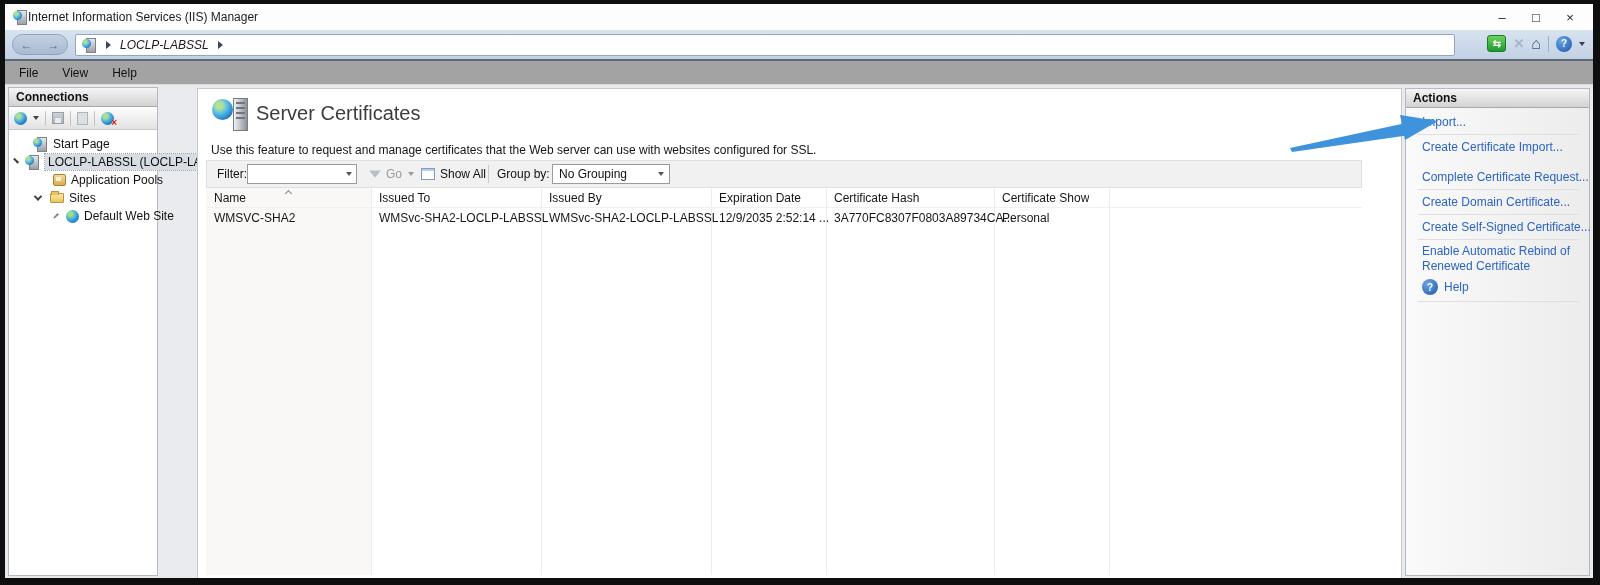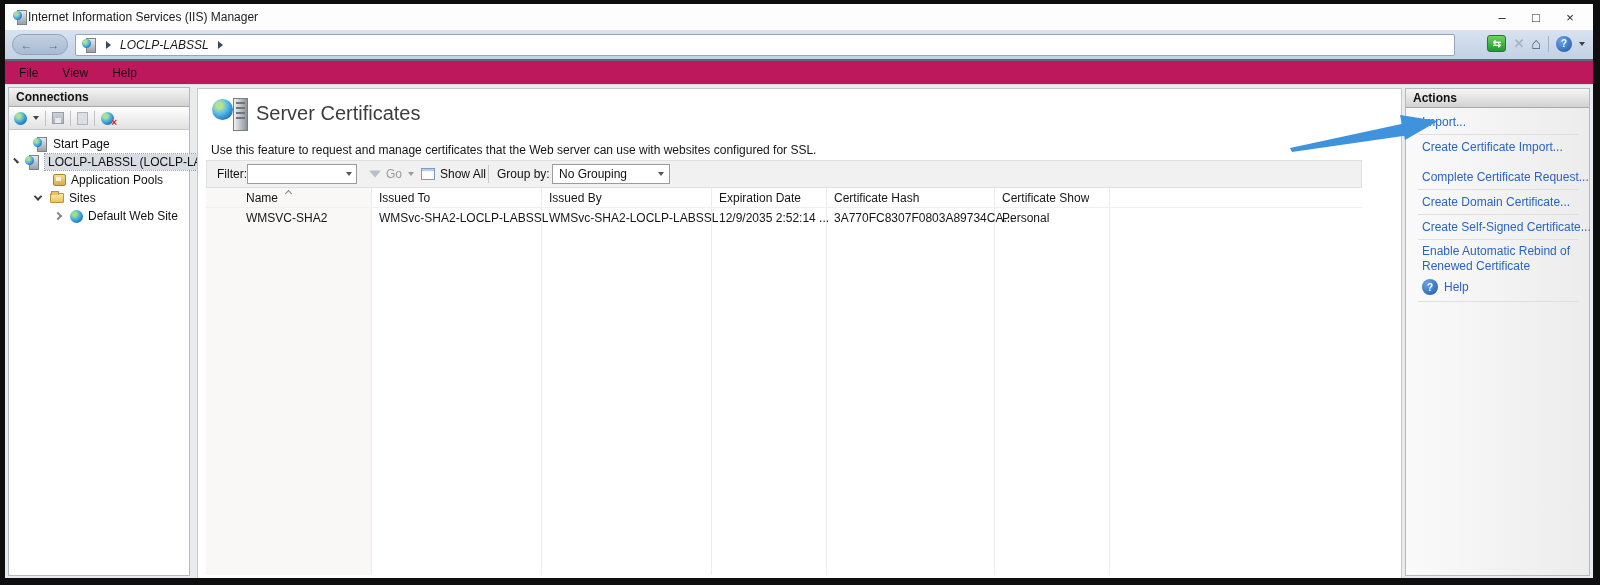--- a/index.html
+++ b/index.html
@@ -25,32 +25,32 @@
   .crumb-text { font-size:12px; color:#1a1a1a;font-style:italic; }
   .addr-icons { position:absolute; right:8px; top:5px; display:flex; align-items:center; gap:7px; }
   .ico-refresh { width:19px; height:17px; border-radius:3px; background:linear-gradient(#6ed35f,#1d9a2e); border:1px solid #188026; color:#fff; font-size:10px; font-weight:bold; display:flex; align-items:center; justify-content:center; }
   .ico-stop { font-size:13px; color:#a7b4c4; font-weight:bold; }
   .ico-home { font-size:16px; color:#3c5a80; line-height:1; }
   .addr-sep { width:1px; height:16px; background:#9fb0c3; }
   .help-circle { width:16px; height:16px; border-radius:50%; background:radial-gradient(circle at 35% 30%, #6aa6e8, #1e54a8); color:#fff; font-size:10px; font-weight:bold; display:flex; align-items:center; justify-content:center; }
   .caret-down { width:0; height:0; border-top:4px solid #39414b; border-left:3.5px solid transparent; border-right:3.5px solid transparent; display:inline-block; }
 
   
-  .menubar { position:absolute; left:0; top:57px; width:100%; height:24px; background:#be185d; border-bottom:1px solid #dcdcdc; display:flex; align-items:center; }
+  .menubar { position:absolute; left:0; top:57px; width:100%; height:24px; background:#a3a3a3; border-bottom:1px solid #dcdcdc; display:flex; align-items:center; }
   .menu-item { font-size:12px; color:#111; padding:0 12px; }
   .menu-item:first-child { padding-left:14px; }
 
   
   .content { position:absolute; left:0; top:81px; width:100%; height:493px; background:#e9ebee; }
 
   
   .panel-header { height:19px; background:linear-gradient(#f5f5f5,#d2d2d2); border-bottom:1px solid #a9a9a9; font-size:12px; font-weight:bold; color:#111; padding-left:7px; display:flex; align-items:center; }
 
   
-  .connections { position:absolute; left:3px; top:2px; width:182px; height:489px; background:#fff; border:1px solid #b4bac2; }
+  .connections { position:absolute; left:3px; top:2px; width:150px; height:489px; background:#fff; border:1px solid #b4bac2; }
   .conn-toolbar { height:23px; background:linear-gradient(#fefefe,#e2e2e2); border-bottom:1px solid #c8c8c8; display:flex; align-items:center; padding-left:5px; gap:6px; }
   .globe { width:13px; height:13px; border-radius:50%; background:radial-gradient(circle at 35% 32%, #aede8e 18%, #4fb7e8 40%, #1f6fb5 75%, #174f86); display:inline-block; position:relative; }
   .tb-sep { width:1px; height:15px; background:#c2c2c2; }
   .ico-save { width:12px; height:12px; background:linear-gradient(#cdd2d8,#a9b1ba); border:1px solid #959ea7; position:relative; }
   .ico-save::after { content:""; position:absolute; left:2px; bottom:0; width:6px; height:5px; background:#e8ebee; }
   .ico-page { width:11px; height:13px; background:#dcdfe3; border:1px solid #adb4bc; }
   .red-x { position:absolute; right:-3px; bottom:-3px; color:#d41a1a; font-size:10px; font-weight:bold; line-height:1; text-shadow:0 0 1px #fff; }
 
   .tree { padding-top:5px; font-size:12px; color:#111; }
   .tree-row { height:18px; display:flex; align-items:center; position:relative; }
@@ -91,21 +91,21 @@
   .f-groupby { left:290px; }
   .f-groupdd { left:345px; width:118px; height:20px; background:#fff; border:1px solid #9b9b9b; padding:2px 0 0 6px; }
   .f-groupdd .caret-down { position:absolute; right:5px; top:7px; border-top-color:#555; }
 
   .listview { position:absolute; left:8px; top:99px; width:1156px; height:387px; background:#fff; font-size:12px; color:#161616; }
   .col-tint { position:absolute; left:0; top:0; width:165px; height:100%; background:#faf7f7; }
   .gridline { position:absolute; top:0; bottom:0; width:1px; background:#ececec; }
   .lv-header { position:absolute; left:0; top:0; width:100%; height:20px; border-bottom:1px solid #f0f0f0; }
   .lv-header span, .lv-row span { position:absolute; top:3px; white-space:nowrap; overflow:hidden; }
   .lv-row { position:absolute; left:0; top:20px; width:100%; height:19px; }
-  .c0 { left:8px;margin-left:32px; }  .c1 { left:173px; } .c2 { left:343px; } .c3 { left:513px; } .c4 { left:628px; } .c5 { left:796px; }
+  .c0 { left:8px; }  .c1 { left:173px; } .c2 { left:343px; } .c3 { left:513px; } .c4 { left:628px; } .c5 { left:796px; }
   .sort-chev { position:absolute; left:80px; top:2px; width:5px; height:5px; border-left:1.5px solid #888; border-top:1.5px solid #888; transform:rotate(45deg); }
 
   
   .actionspanel { position:absolute; left:1400px; top:3px; width:185px; height:488px; background:linear-gradient(90deg,#fafafa,#ececec); border:1px solid #b4bac2; }
   .act-body { padding:6px 10px 0 16px; }
   .act-link { font-size:12px; color:#2b64c5; line-height:16px; white-space:nowrap; cursor:pointer; }
   .act-link.wrap { white-space:normal; line-height:15px; width:150px; }
   .act-div { height:1px; background:#dfdfdf; margin:4px 0 4px -4px; }
   .sp2 { margin-top:14px; }
   .help-row { display:flex; align-items:center; gap:6px; margin-top:5px; }

